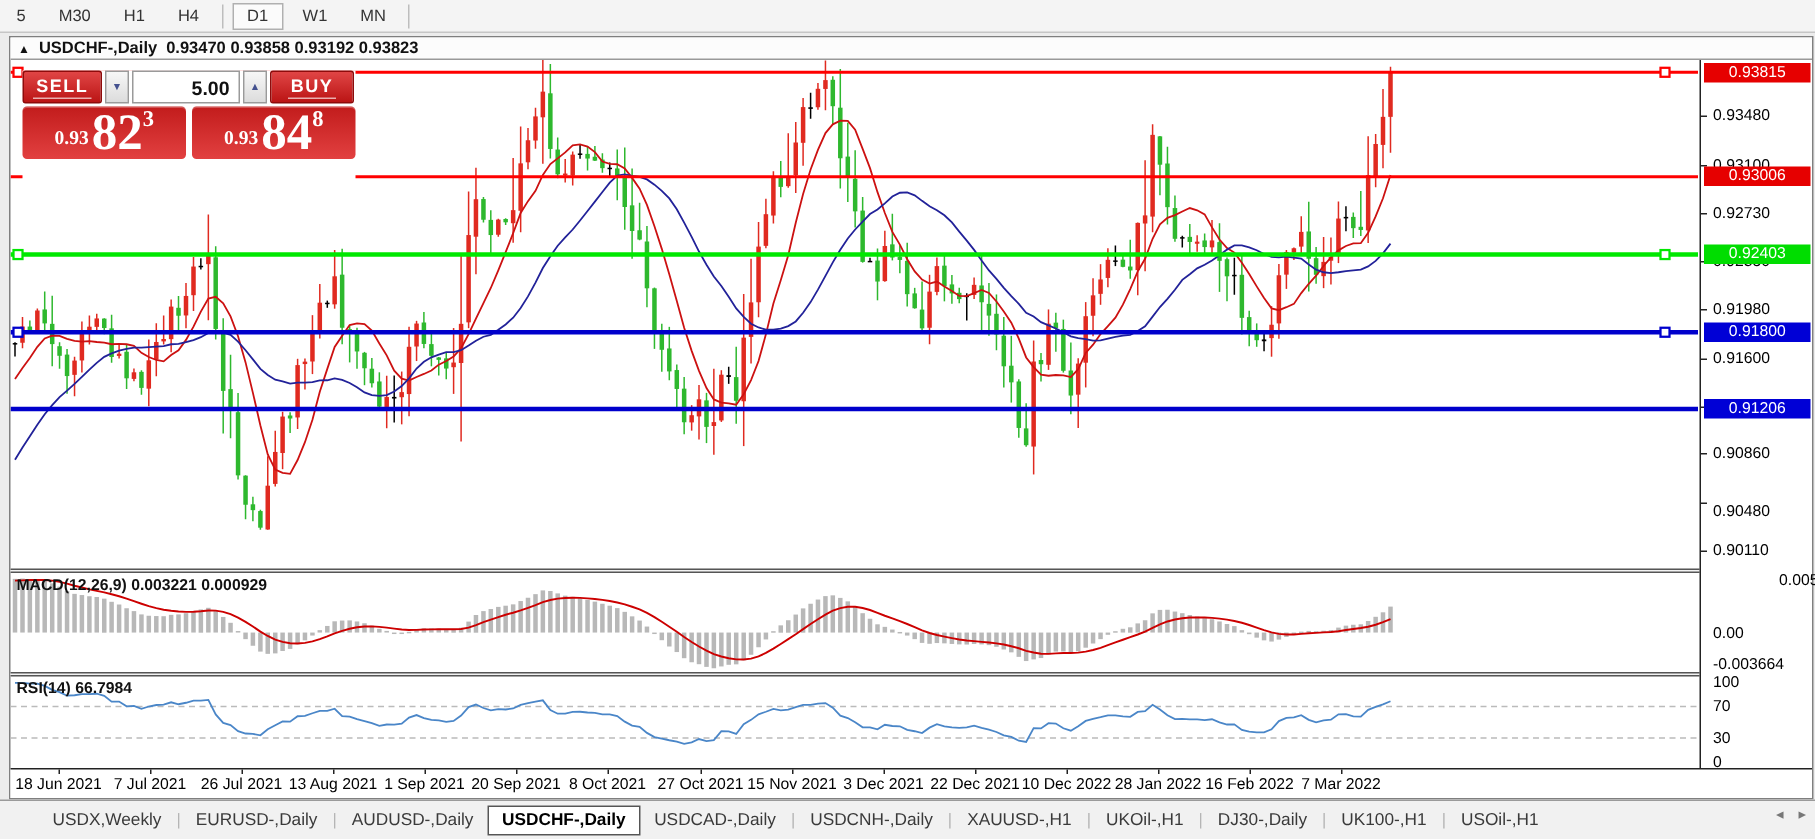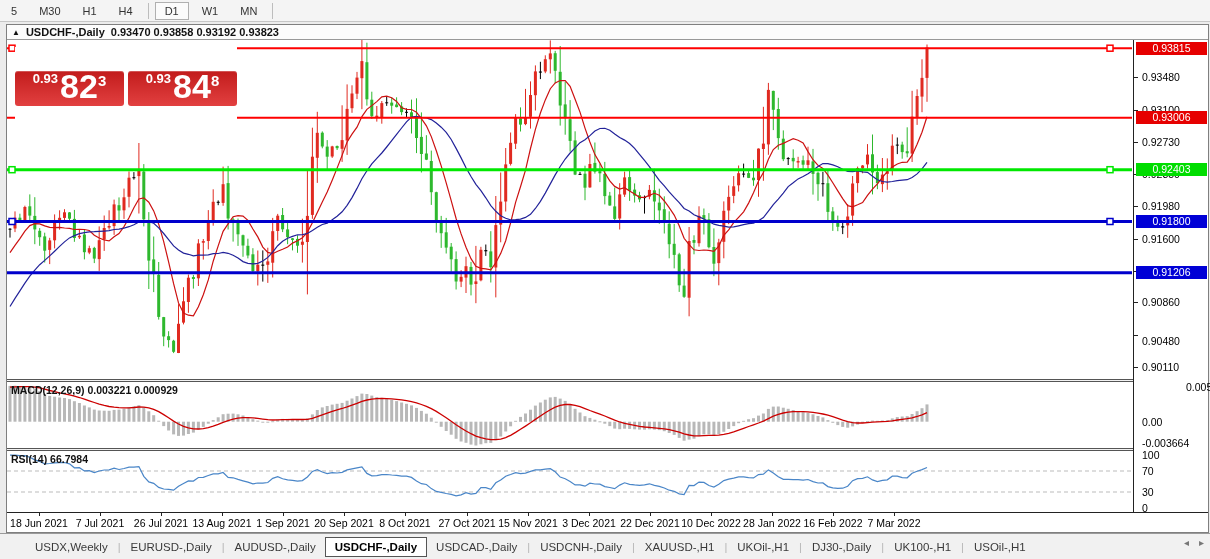--- a/index.html
+++ b/index.html
@@ -53,22 +53,22 @@
   .tw-spin { width:16px; height:22px; border:1px solid #9a9a9a;
              background:linear-gradient(180deg,#f7f7f7,#dcdcdc); color:#44518f;
              font-size:7px; display:flex; align-items:center; justify-content:center;
              cursor:pointer; }
   .tw-field { width:72px; height:22px; border:1px solid #9a9a9a; background:#fff;
               font-size:13px; font-weight:bold; color:#111; text-align:right;
               padding:0 6px 0 0; font-family:"Liberation Sans",sans-serif; }
   .tw-panel { position:absolute; top:24px; width:109px; height:35px; border-radius:3px;
               background:linear-gradient(180deg,#c21c1c,#e24040);
               box-shadow:inset 0 1px 0 rgba(255,255,255,.25);
-              color:#fff; display:flex; align-items:flex-start; justify-content:center;
-              padding-bottom:2px; cursor:pointer; }
+              color:#fff; display:flex; align-items:flex-end; justify-content:center;
+              padding-bottom:2px; cursor:pointer;font-family:Liberation Serif, serif; }
   .tw-panel .pfx { font-size:13px; font-weight:bold; margin:0 2px 4px 0; }
   .tw-panel .big { font-size:34px; font-weight:bold; line-height:30px; }
   .tw-panel .sup { font-size:15px; font-weight:bold; align-self:flex-start; margin-top:1px; }
   
   #tabbar { position:absolute; left:0; top:533px; width:1210px; height:26px;
             background:#f1f1f1; border-top:1px solid #9a9a9a;
             display:flex; align-items:center; padding-left:26px; }
   .tab { font-size:11.5px; color:#3a3a3a; padding:3px 9px; white-space:nowrap; cursor:pointer; }
   .tab.active { background:#fff; border:1px solid #555; font-weight:bold; color:#000; }
   .tab-sep { color:#b5b5b5; font-size:11px; padding:0 1px; }
@@ -480,20 +480,35 @@
         <line x1="0" y1="77.8" x2="1125" y2="77.8" stroke="#ff0000" stroke-width="2"></line>
         <line x1="0" y1="129.7" x2="1125" y2="129.7" stroke="#00e800" stroke-width="3"></line>
         <rect x="2" y="126.7" width="6" height="6" fill="#fff" stroke="#00e800" stroke-width="1.5"></rect>
         <rect x="1100" y="126.7" width="6" height="6" fill="#fff" stroke="#00e800" stroke-width="1.5"></rect>
         <line x1="0" y1="181.5" x2="1125" y2="181.5" stroke="#0000cc" stroke-width="3"></line>
         <rect x="2" y="178.5" width="6" height="6" fill="#fff" stroke="#0000cc" stroke-width="1.5"></rect>
         <rect x="1100" y="178.5" width="6" height="6" fill="#fff" stroke="#0000cc" stroke-width="1.5"></rect>
         <line x1="0" y1="232.7" x2="1125" y2="232.7" stroke="#0000cc" stroke-width="3"></line>
       </svg>
     <div id="trade-widget">
+      <div class="tw-row1">
+        <div class="tw-btn">
+            <span>SELL</span>
+          </div>
+        <div class="tw-spin">
+            <span>▼</span>
+          </div>
+        <input class="tw-field" readonly="" value="5.00" style="">
+        <div class="tw-spin">
+            <span>▲</span>
+          </div>
+        <div class="tw-btn" style="width:56px">
+            <span>BUY</span>
+          </div>
+      </div>
       <div class="tw-panel" style="left:0">
         <span class="pfx">0.93</span>
         <span class="big">82</span>
         <span class="sup">3</span>
       </div>
       <div class="tw-panel" style="left:113px">
         <span class="pfx">0.93</span>
         <span class="big">84</span>
         <span class="sup">8</span>
       </div>

